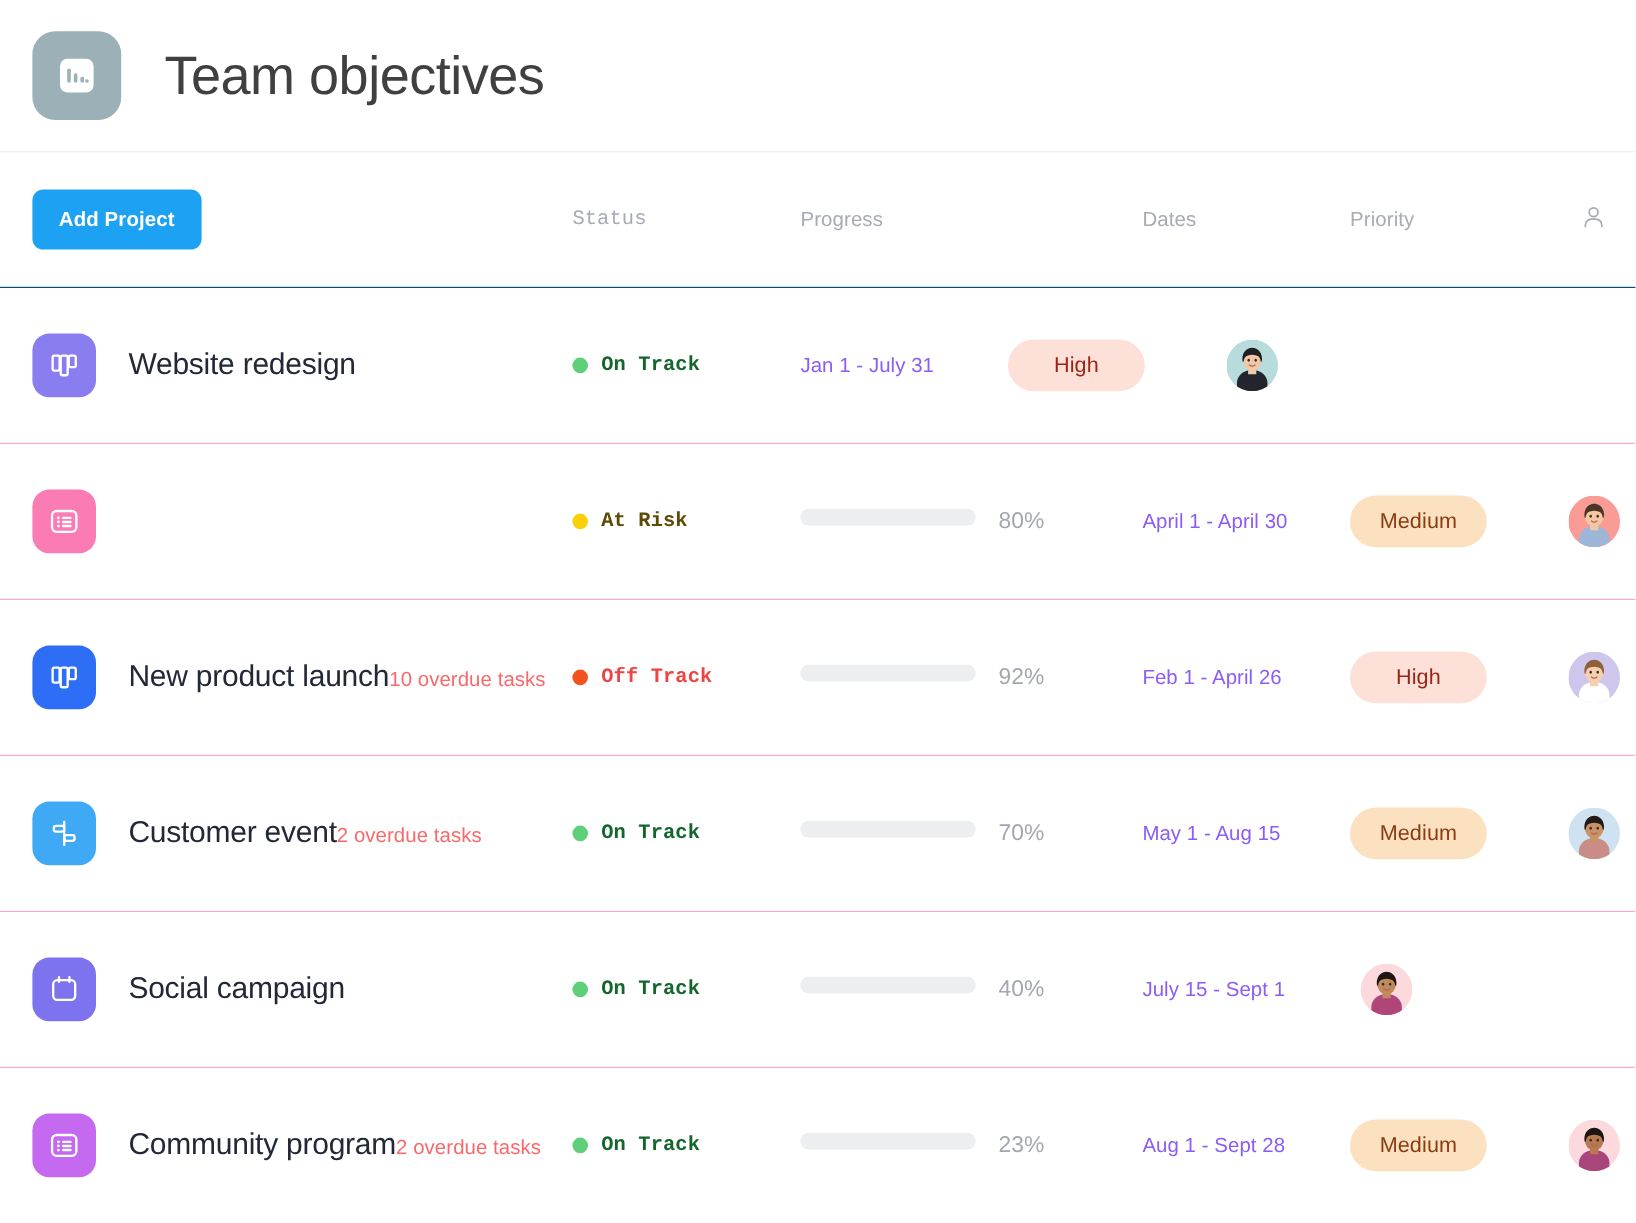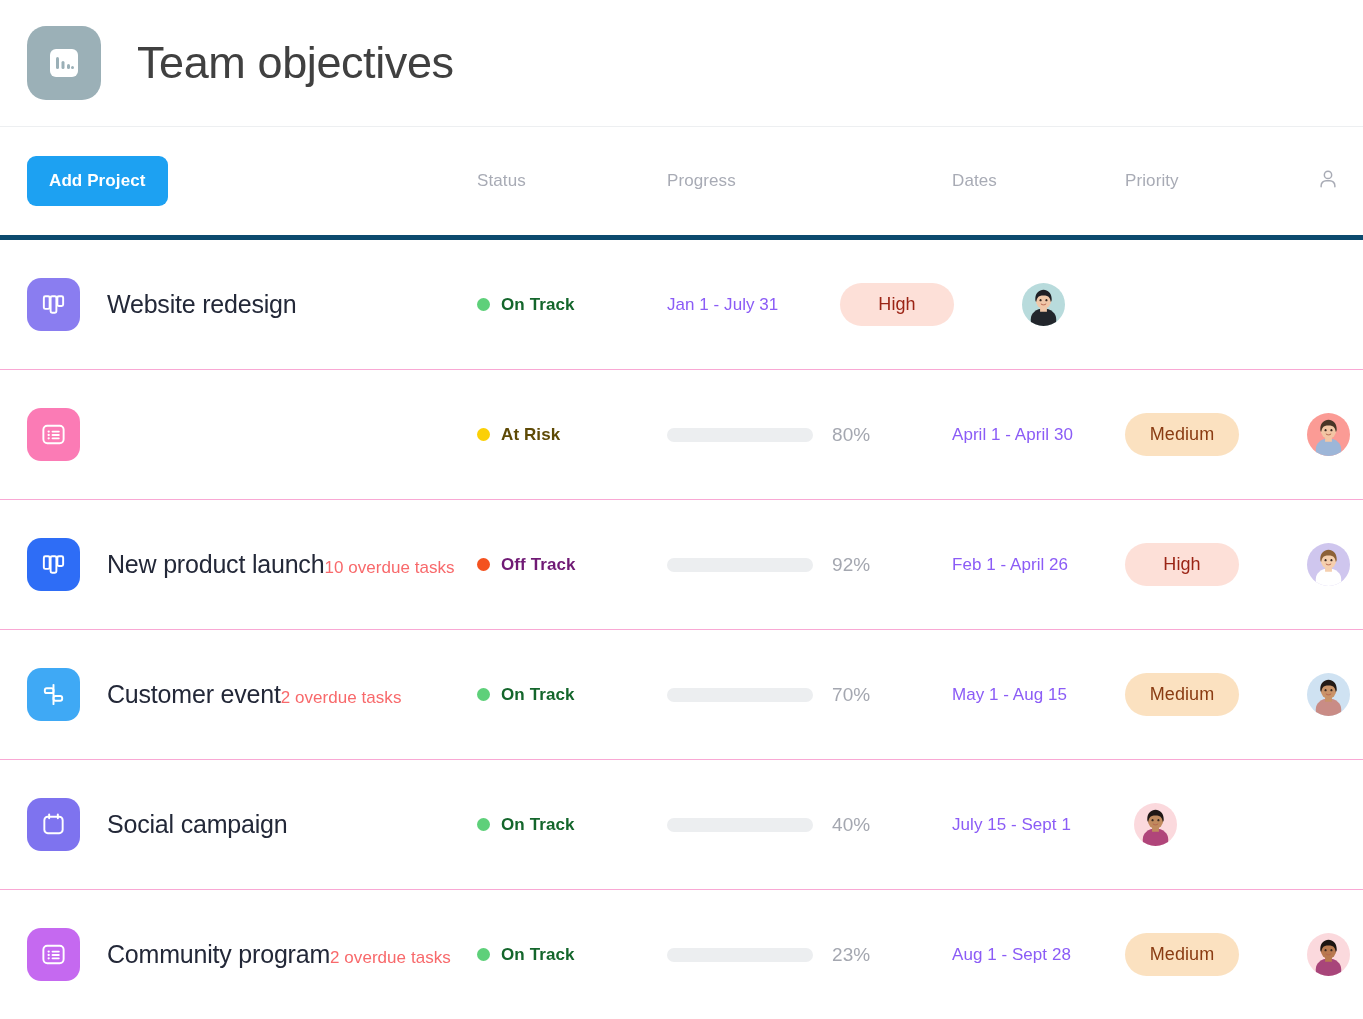--- a/index.html
+++ b/index.html
@@ -41,30 +41,30 @@
   .table { width: 100%; }
 
   .row {
     display: flex;
     align-items: center;
     padding: 0 27px 0 27px;
   }
 
   
   .c-name     { width: 450px; flex: 0 0 450px; display: flex; align-items: center; }
-  .c-status   { width: 190px; flex: 0 0 190px; display: flex; align-items: center; }
-  .c-progress { width: 285px; flex: 0 0 285px; display: flex; align-items: center; }
+  .c-status   { width: 190px; flex: 0 0 190px; display: flex; align-items: center; font-family: Liberation Mono, monospace; }
+  .c-progress { width: 285px; flex: 0 0 285px; display: flex; }
   .c-dates    { width: 173px; flex: 0 0 173px; display: flex; align-items: center; }
   .c-priority { width: 173px; flex: 0 0 173px; display: flex; align-items: center; justify-content: flex-start;}
   .c-owner    { width: 60px;  flex: 0 0 60px;  display: flex; align-items: center; justify-content: center; }
 
   
   .header-row {
     height: 113px;
-    border-bottom: 5px solid #0c4a6e;
+    border-bottom: 1px solid #0c4a6e;
   }
   .col-head {
     font-size: 17px;
     color: #a8abb5;
     font-weight: 400;
     letter-spacing: 0.1px;
   }
   .add-project-btn {
     background: #1da1f2;
     color: #ffffff;
@@ -301,21 +301,21 @@
             <svg width="27" height="27" viewBox="0 0 28 28" fill="none" stroke="#ffffff" stroke-width="2" stroke-linejoin="round">
               <rect x="4" y="5.5" width="6" height="13" rx="1.5"></rect>
               <rect x="11" y="5.5" width="6" height="17" rx="1.5"></rect>
               <rect x="18" y="5.5" width="6" height="10" rx="1.5"></rect>
             </svg>
           </span>
           <span class="proj-text"><span class="proj-name">New product launch</span><span class="proj-sub">10 overdue tasks</span></span>
         </div>
         <div class="c-status">
           <span class="status-dot" style="background:#f4521f"></span>
-          <span class="status-label" style="color:#701a75">Off Track</span>
+          <span class="status-label" style="color:#ef4444">Off Track</span>
         </div>
         <div class="c-progress">
           <span class="bar-track"><span class="bar-fill" style="width:92%"></span></span>
           <span class="bar-pct">92%</span>
         </div>
         <div class="c-dates">
           <span class="date-text">Feb 1 - April 26</span>
         </div>
         <div class="c-priority">
           <span class="priority-badge" style="background:#fde0d8;color:#9b2415">High</span>

